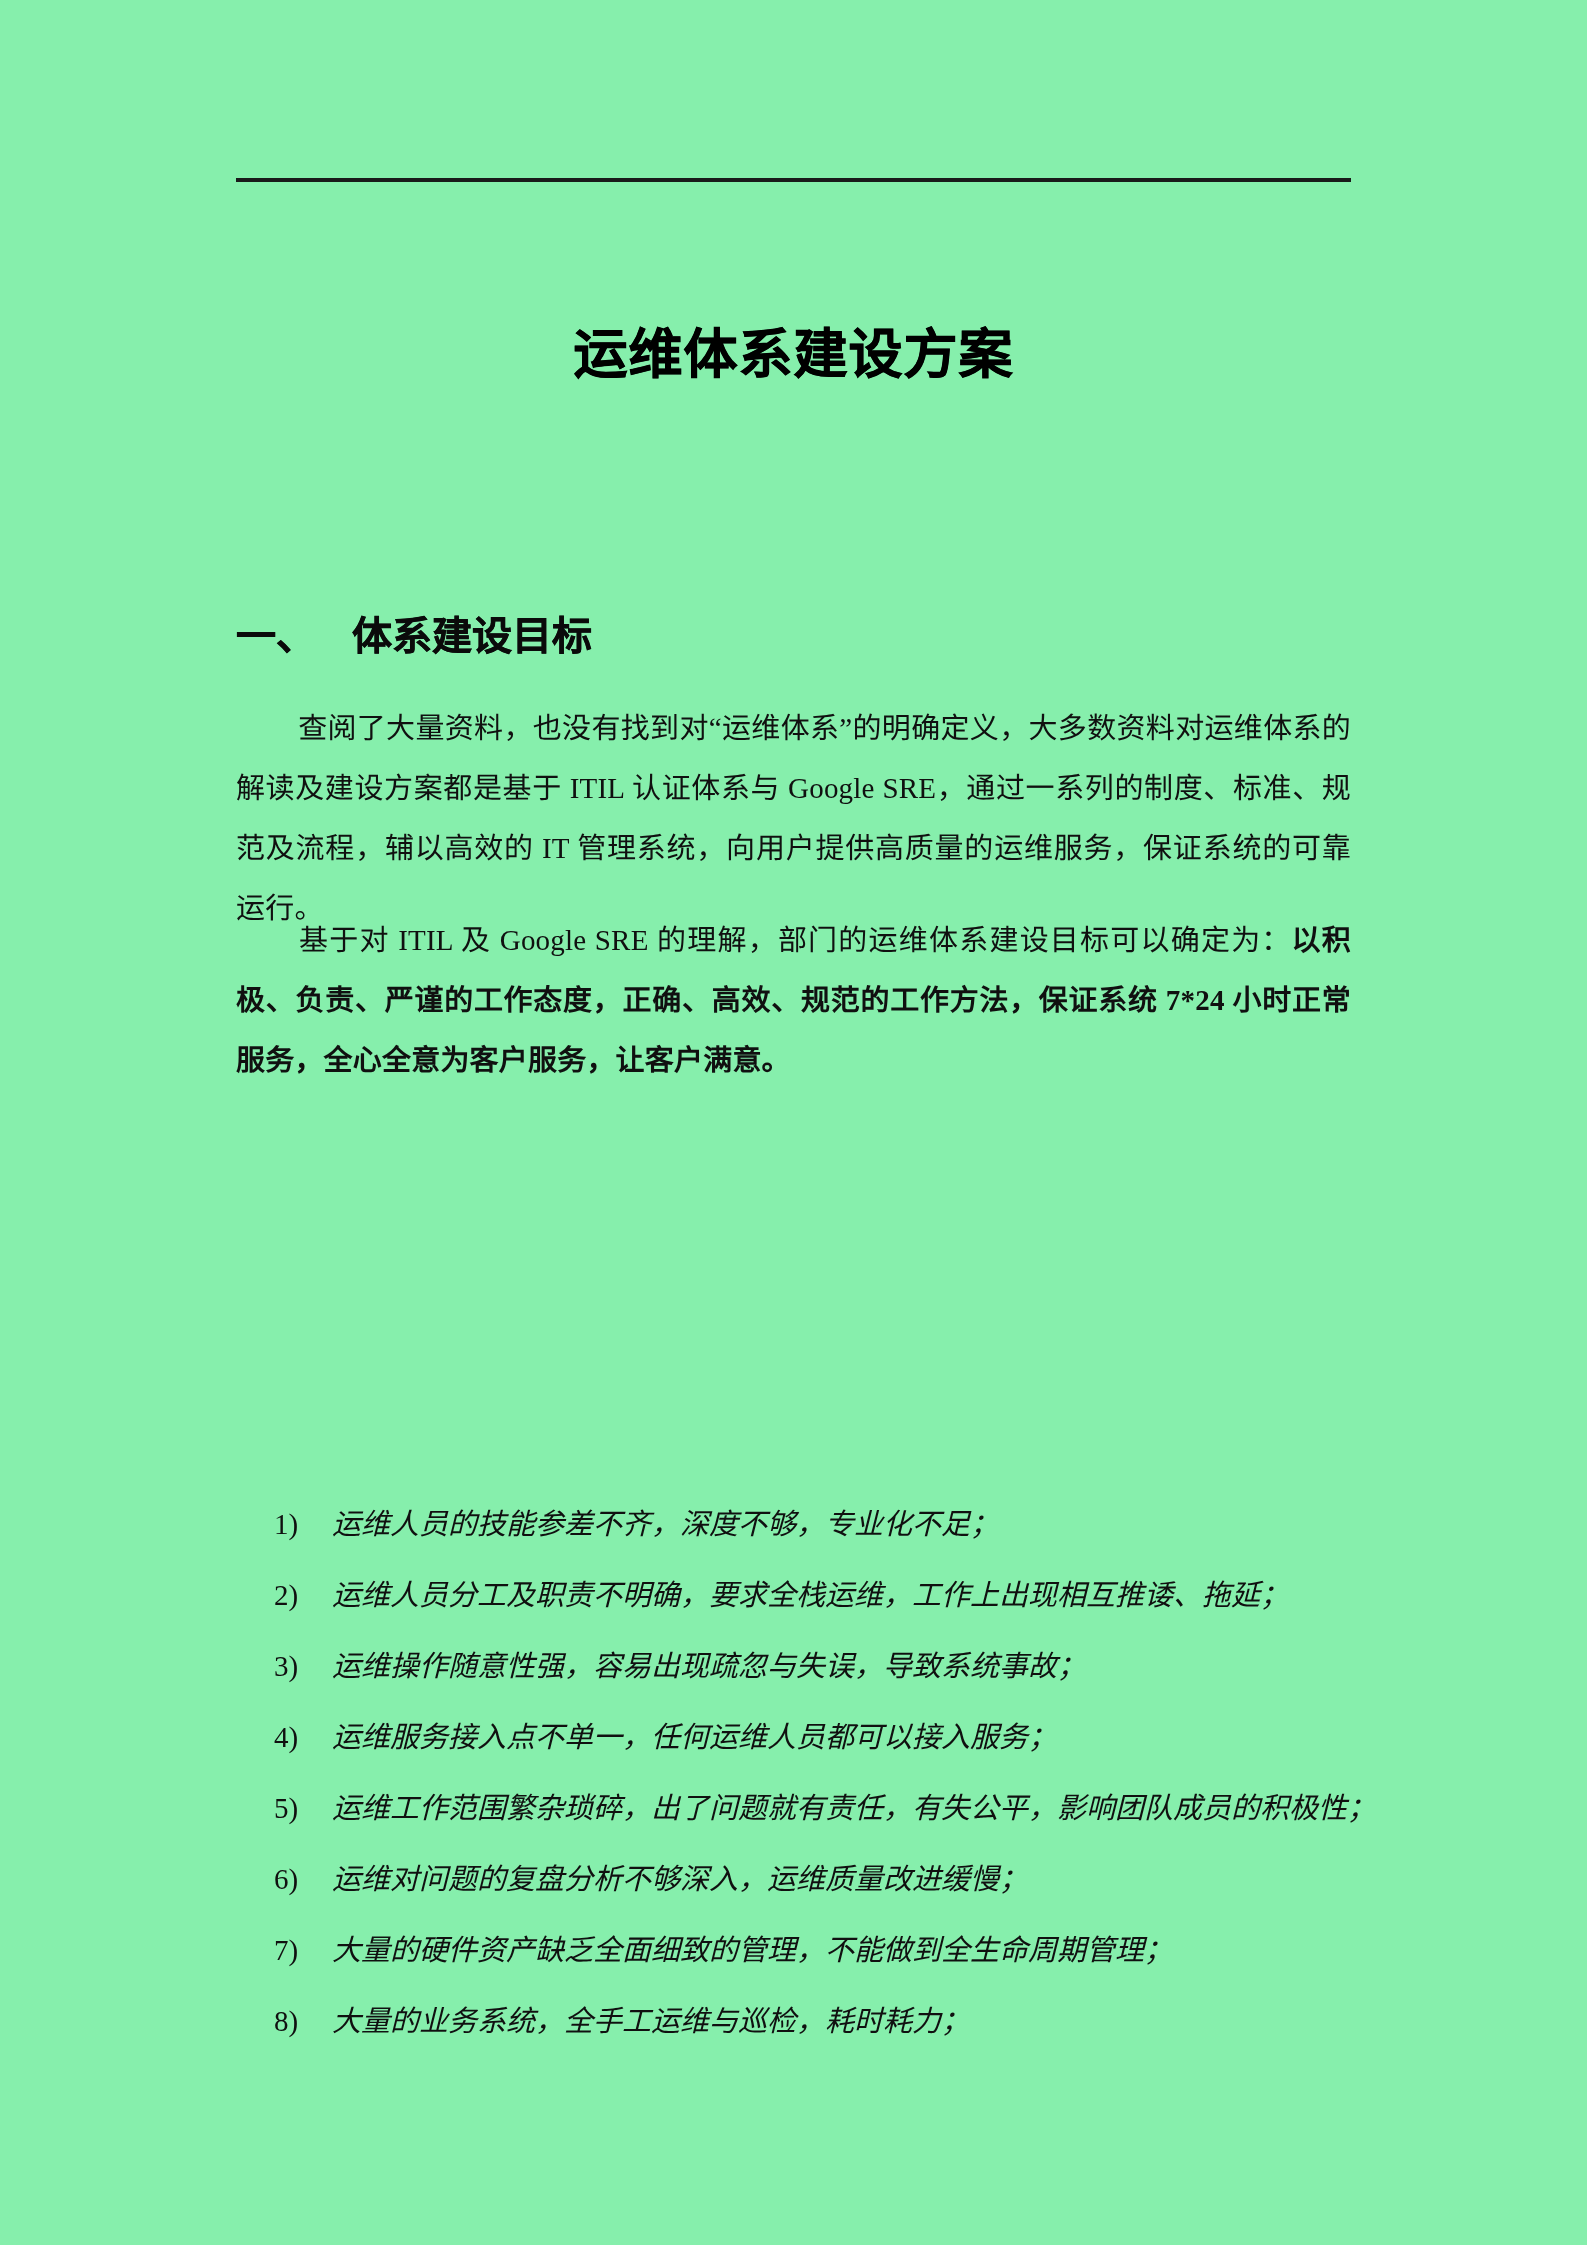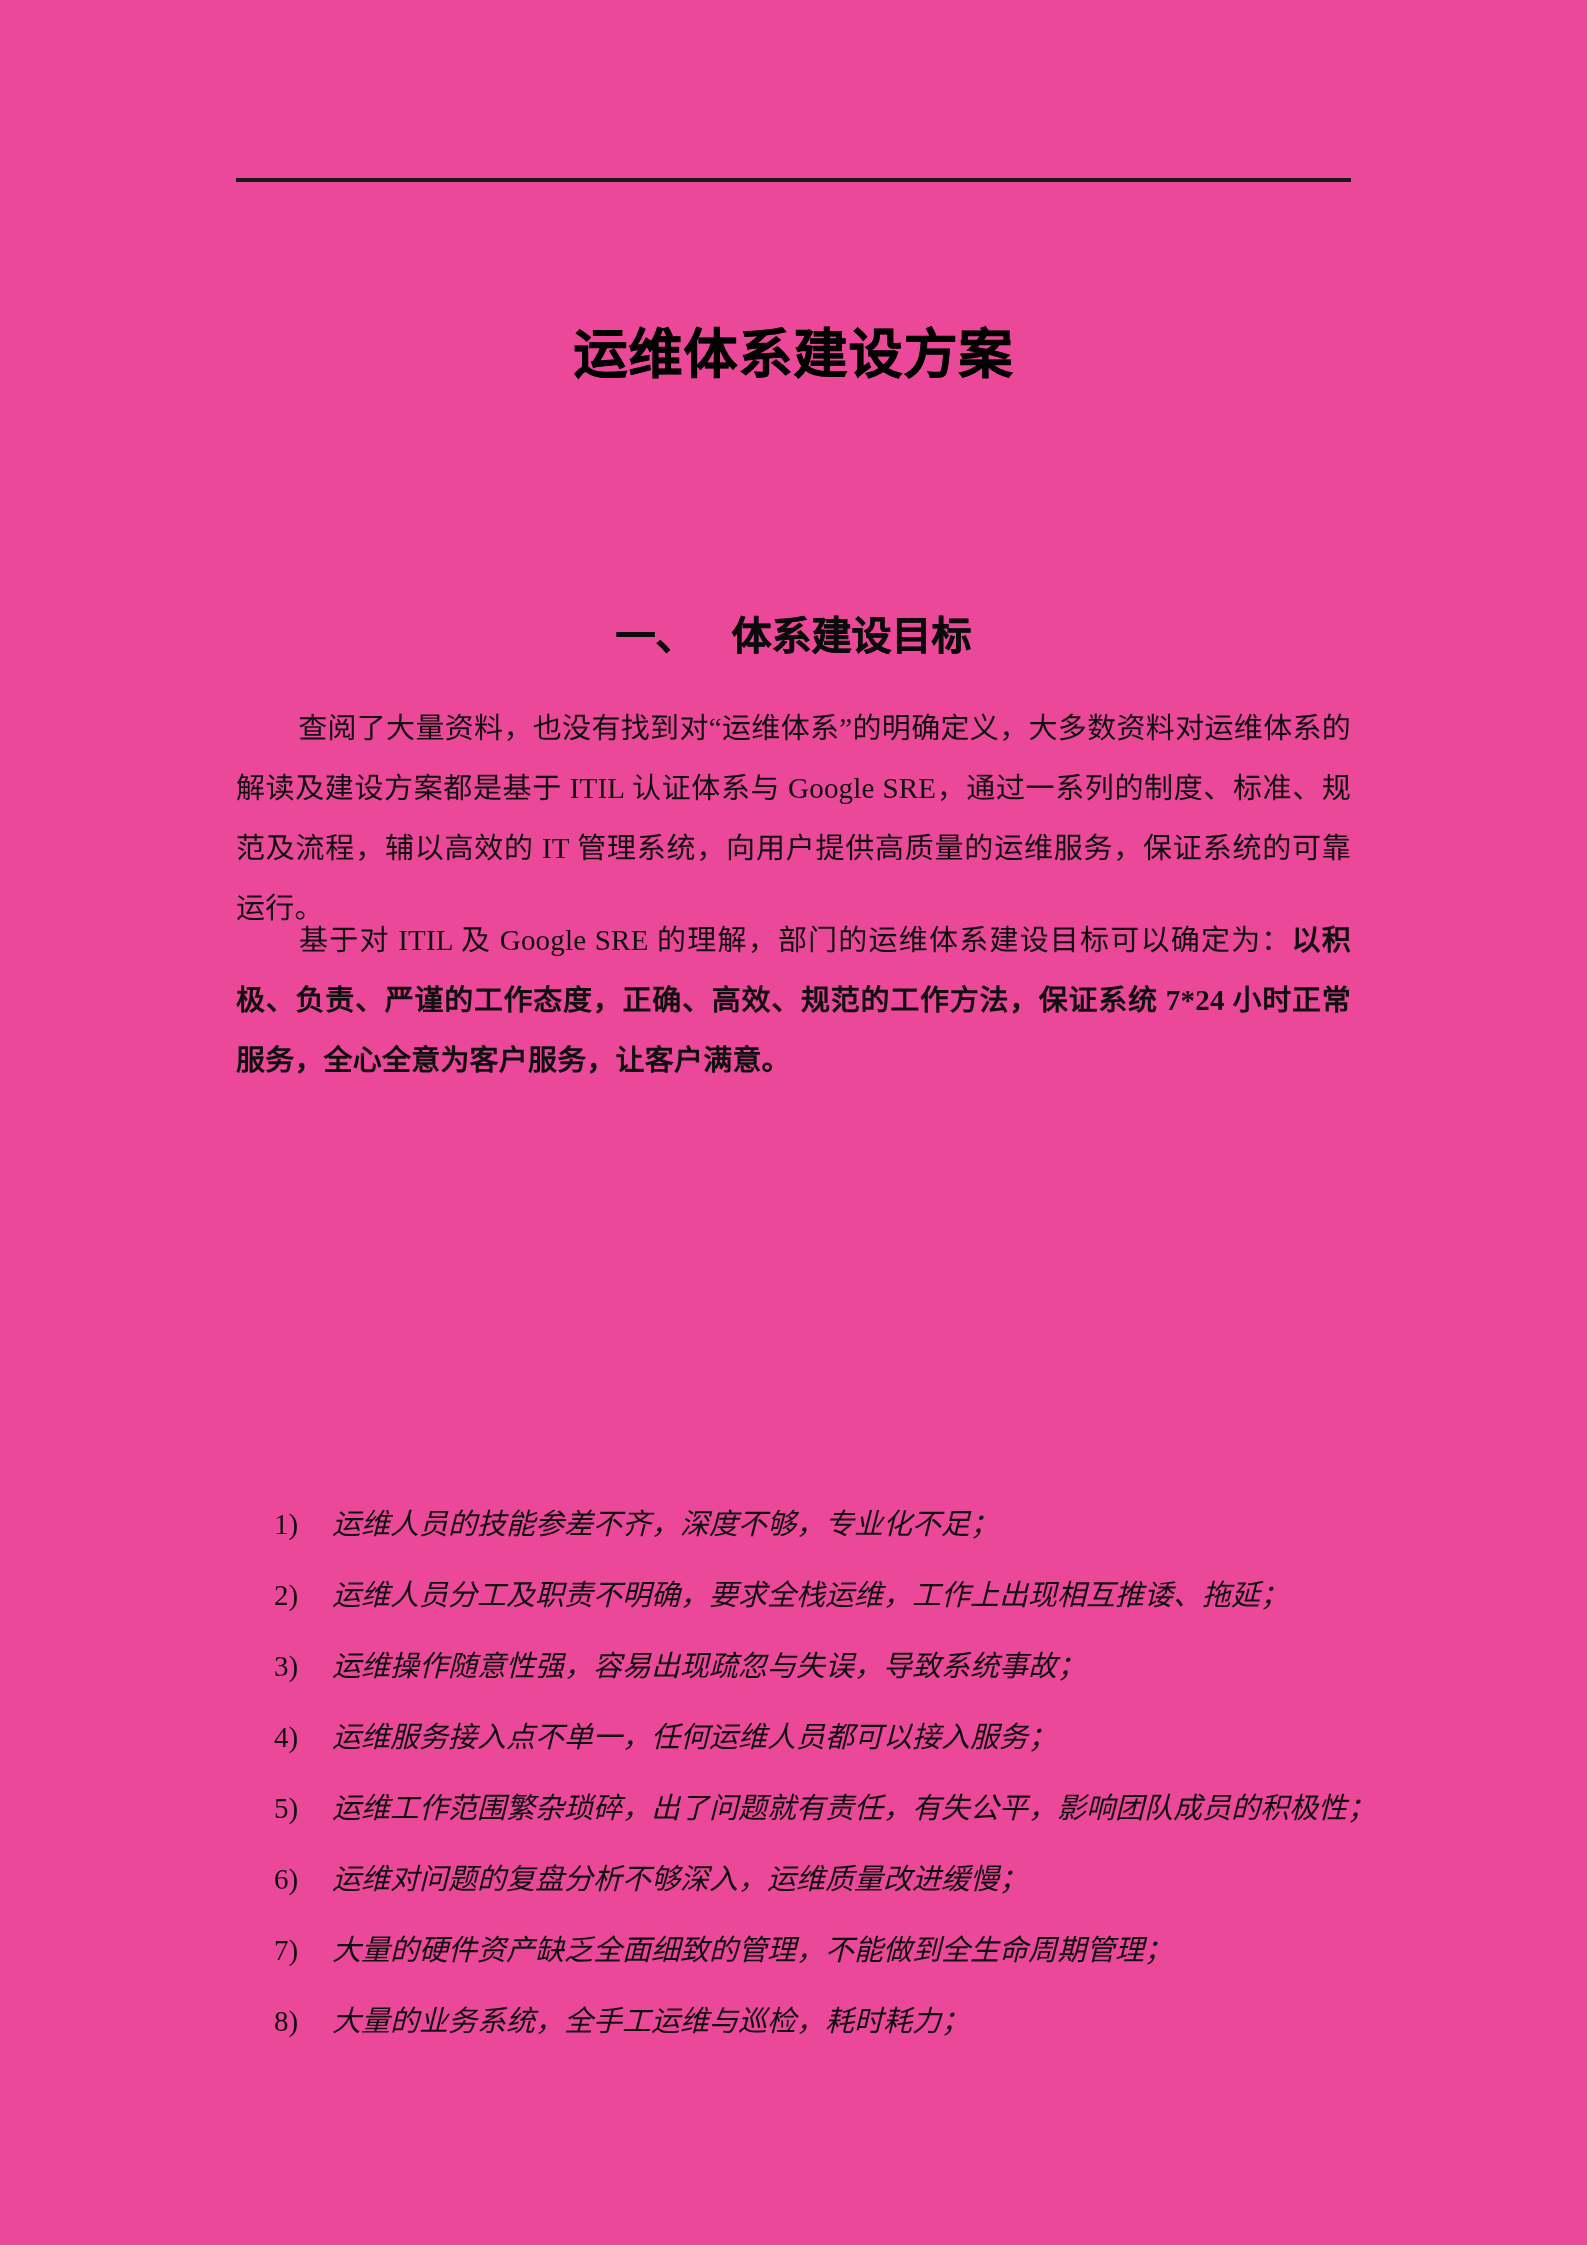--- a/index.html
+++ b/index.html
@@ -7,21 +7,21 @@
     margin: 0;
     padding: 0;
     background: #ffffff;
   }
 
   .page {
     position: relative;
     width: 1587px;
     height: 2245px;
     margin: 0 auto;
-    background: #ec4899;
+    background: #86efac;
     overflow: hidden;
     box-sizing: border-box;
   }
 
   
   .header-rule {
     position: absolute;
     left: 236px;
     top: 178px;
     width: 1115px;
@@ -49,21 +49,20 @@
   .heading {
     position: absolute;
     left: 236px;
     width: 1115px;
     font-family: "DejaVu Sans", "Liberation Sans", sans-serif;
     font-weight: 700;
     font-size: 40px;
     line-height: 54px;
     color: #0b0b0b;
     white-space: pre;
-    text-align: center;
     -webkit-text-stroke: 0.5px #0b0b0b;
   }
   .heading .h-num { }
   .heading .h-gap { display: inline-block; width: 36px; }
   .heading .h-text { }
 
   #heading-1 { top: 609px; }
   #heading-2 { top: 1089px; }
 
   

